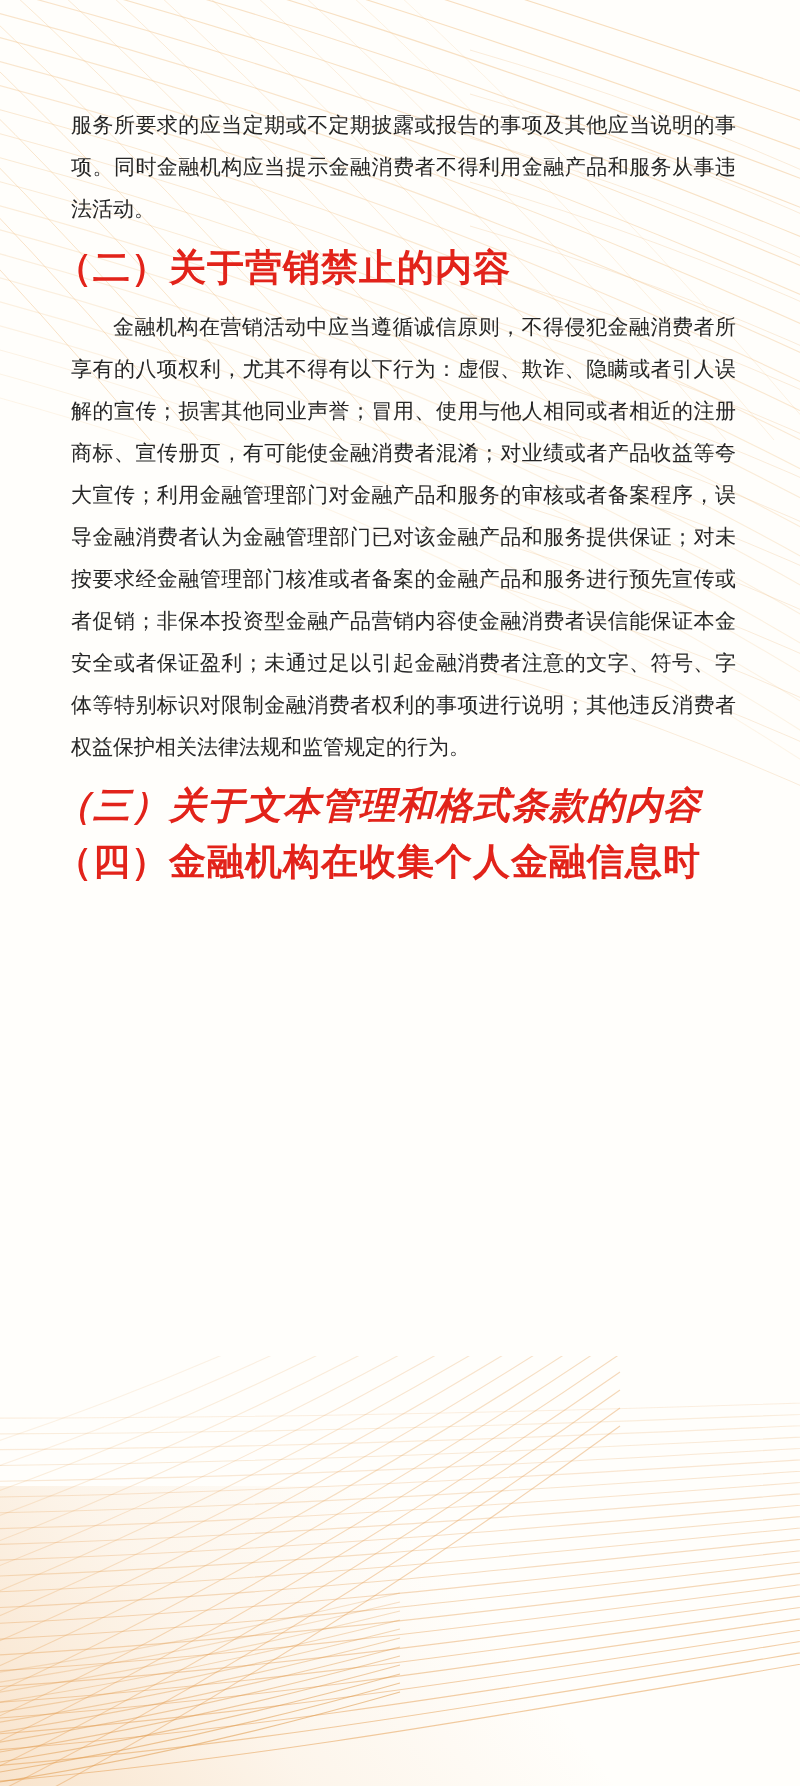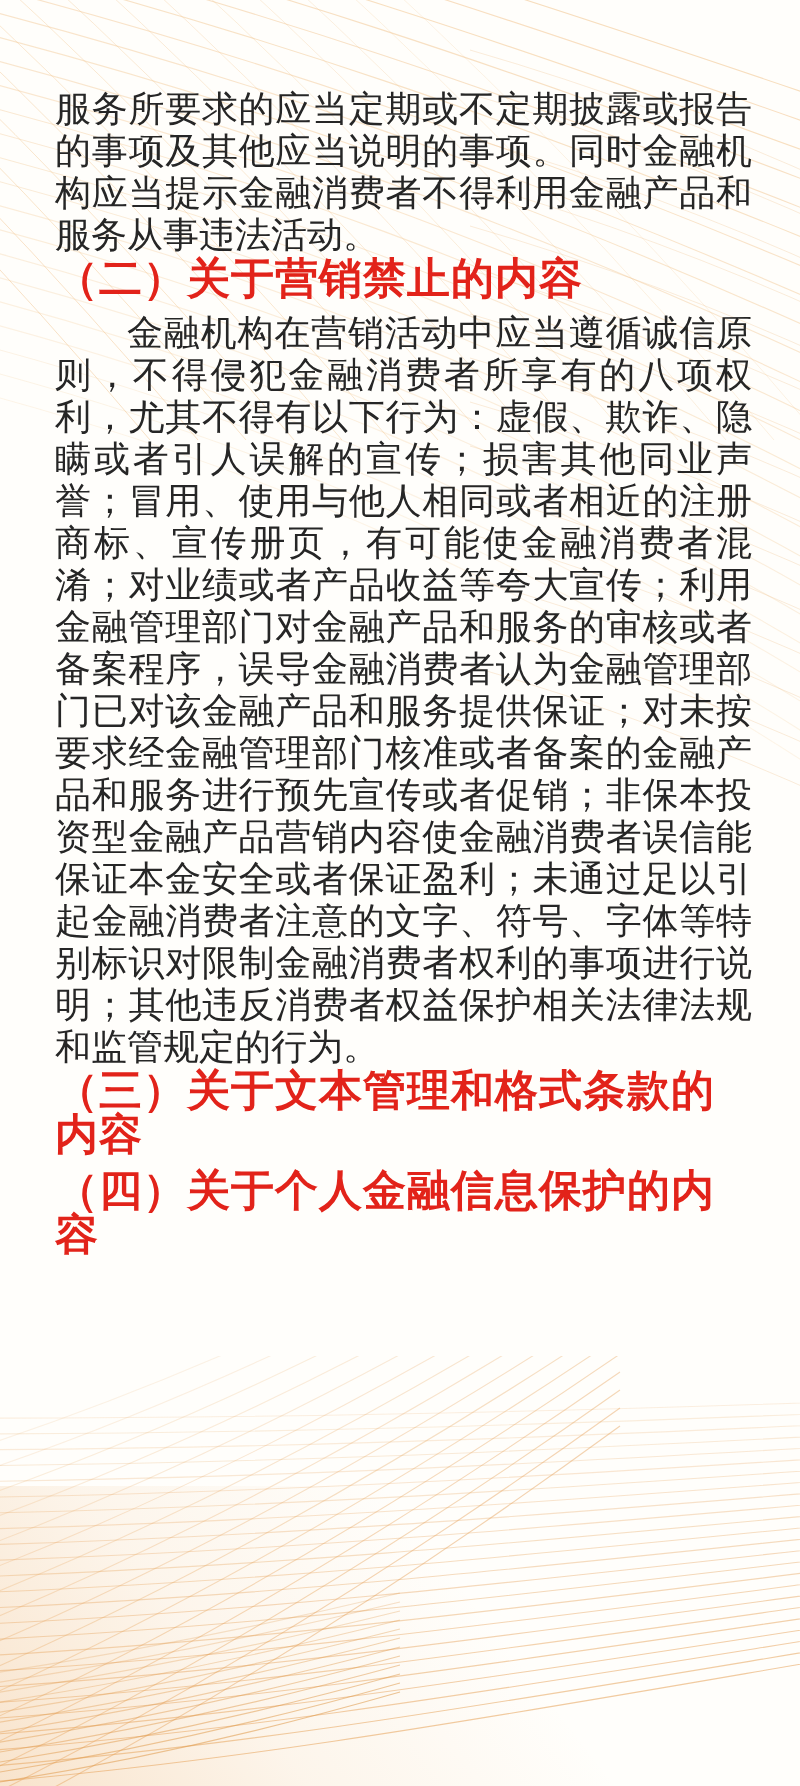--- a/index.html
+++ b/index.html
@@ -16,39 +16,39 @@
   .bottom-glow{
     position:absolute;left:0;bottom:0;width:800px;height:300px;
     background:linear-gradient(52deg, rgba(233,166,94,0.30) 0%, rgba(233,166,94,0.10) 30%, rgba(233,166,94,0) 60%);
     pointer-events:none;
   }
   .content{
     position:relative;z-index:2;
     padding:88px 48px 0 55px;
   }
   p.body{
-    margin:0;
-    font-size:36px;
+    margin:16px;
+    font-size:21px;
     line-height:42px;
     color:#262626;
     text-align:justify;
     text-justify:inter-ideograph;
     word-break:break-all;
   }
   p.indent{text-indent:2em;}
   h2.heading{
     margin:0 0 12px 0;
-    font-size:43px;
+    font-size:37px;
     line-height:44px;
     font-weight:bold;
     color:#e2231a;
     letter-spacing:1px;
   }
   .h-2{margin-top:36px;}
-  .h-3{margin-top:40px;}
+  .h-3{margin-top:40px;font-style:italic;}
   .h-4{margin-top:28px;}
 </style>
 </head>
 <body>
 
 <div class="page">
 
   <svg id="top-waves" class="waves top" width="800" height="980" viewBox="0 0 800 980">
       <path d="M -80 -175 C 240 -95 520 -5 870 115" fill="none" stroke="#f1c38b" stroke-width="1.1" opacity="0.55"></path>
       <path d="M -80 -151 C 240 -71 520 20 870 145" fill="none" stroke="#f1c38b" stroke-width="1.1" opacity="0.53"></path>
@@ -165,16 +165,16 @@
 
   <div class="content">
 
     <p class="body">服务所要求的应当定期或不定期披露或报告的事项及其他应当说明的事项。同时金融机构应当提示金融消费者不得利用金融产品和服务从事违法活动。</p>
 
     <h2 class="heading h-2">（二）关于营销禁止的内容</h2>
     <p class="body indent">金融机构在营销活动中应当遵循诚信原则，不得侵犯金融消费者所享有的八项权利，尤其不得有以下行为：虚假、欺诈、隐瞒或者引人误解的宣传；损害其他同业声誉；冒用、使用与他人相同或者相近的注册商标、宣传册页，有可能使金融消费者混淆；对业绩或者产品收益等夸大宣传；利用金融管理部门对金融产品和服务的审核或者备案程序，误导金融消费者认为金融管理部门已对该金融产品和服务提供保证；对未按要求经金融管理部门核准或者备案的金融产品和服务进行预先宣传或者促销；非保本投资型金融产品营销内容使金融消费者误信能保证本金安全或者保证盈利；未通过足以引起金融消费者注意的文字、符号、字体等特别标识对限制金融消费者权利的事项进行说明；其他违反消费者权益保护相关法律法规和监管规定的行为。</p>
 
     <h2 class="heading h-3">（三）关于文本管理和格式条款的内容</h2>
 
-    <h2 class="heading h-4">（四）关于个人金融信息保护的内容</h2>
+    <h2 class="heading h-4">（四）金融机构在收集个人金融信息时</h2>
 
   </div>
 </div>
 
 </body></html>

